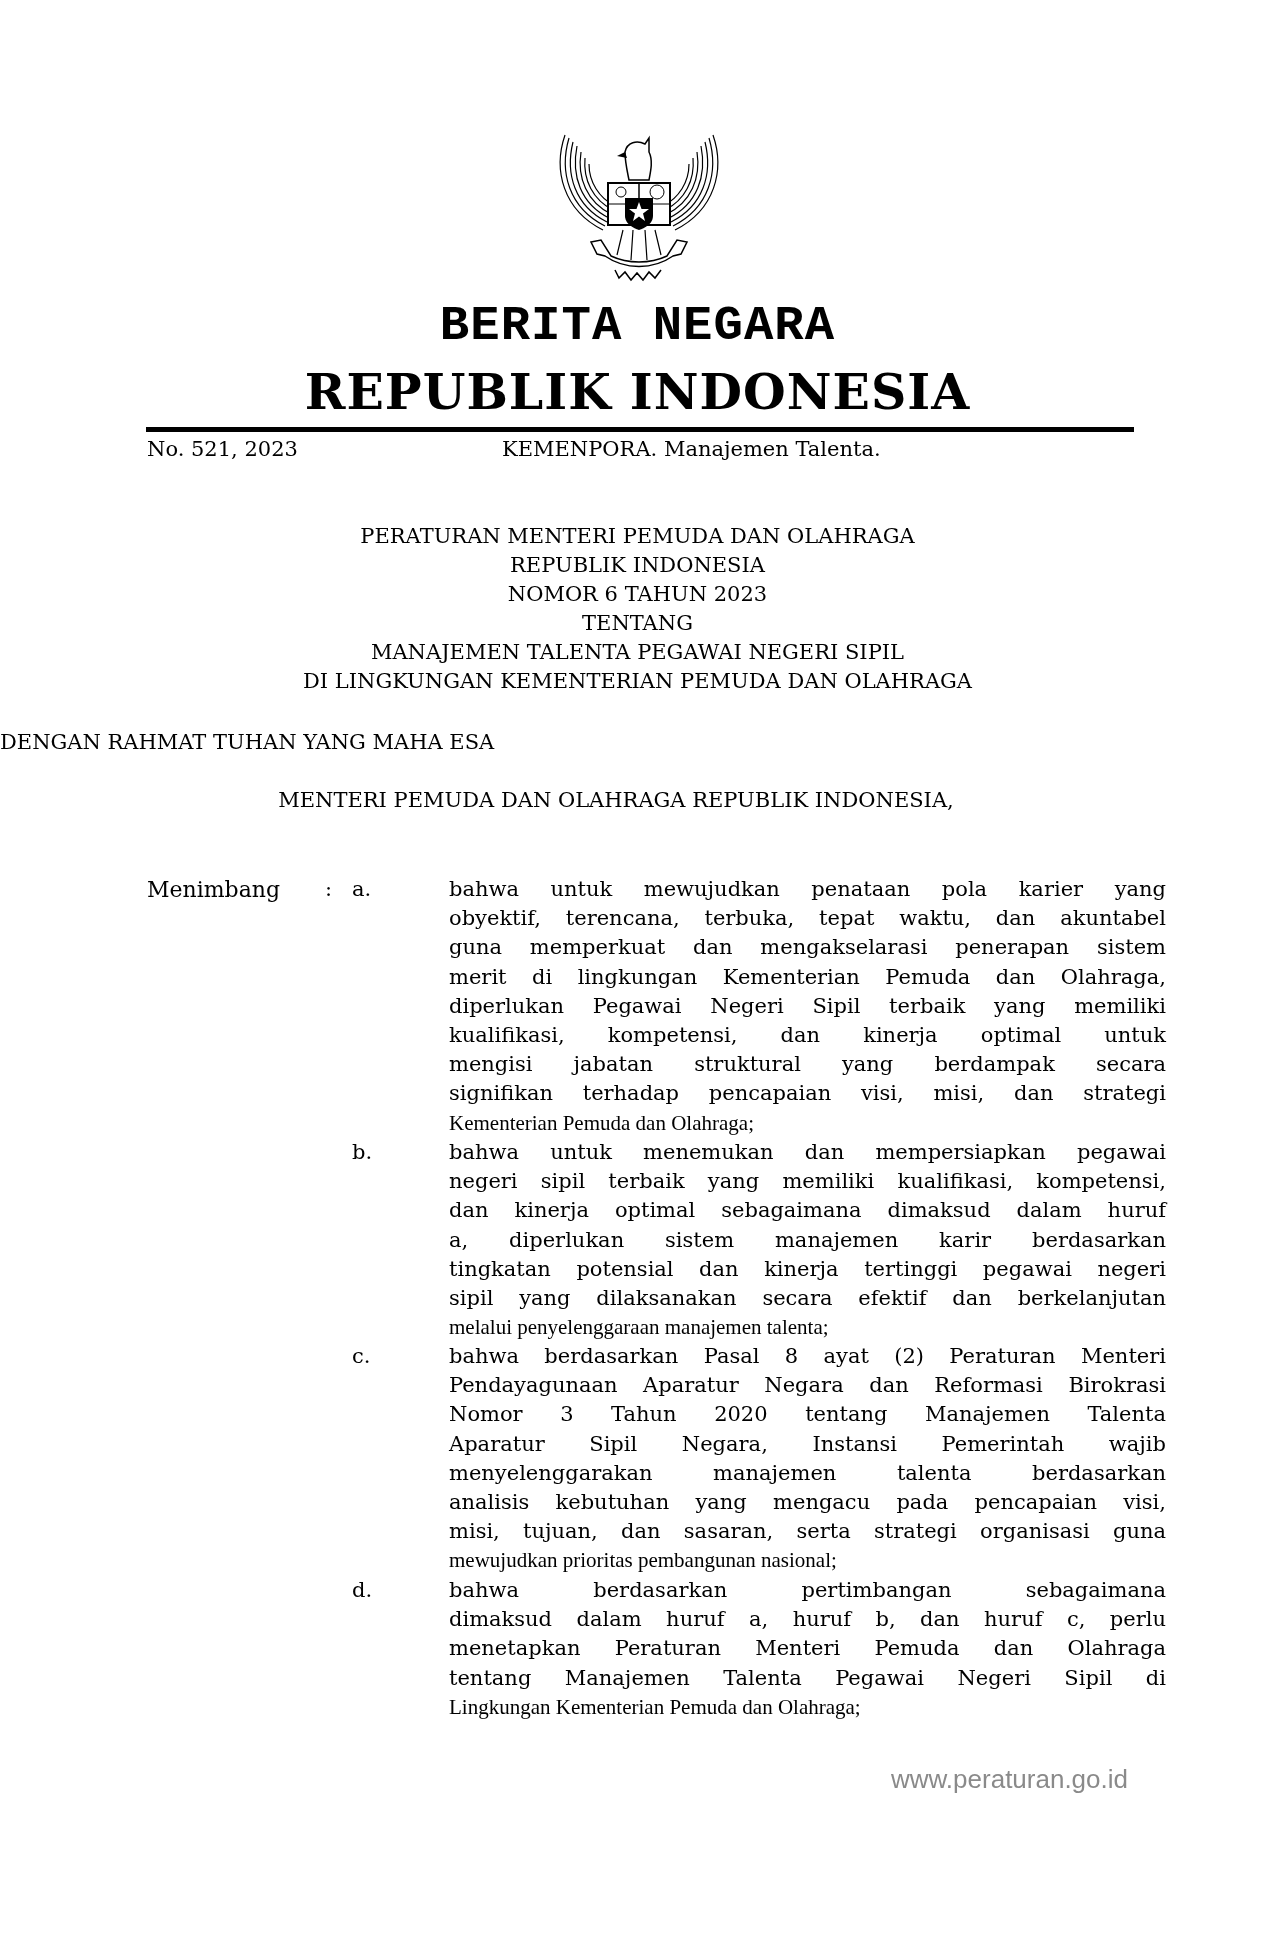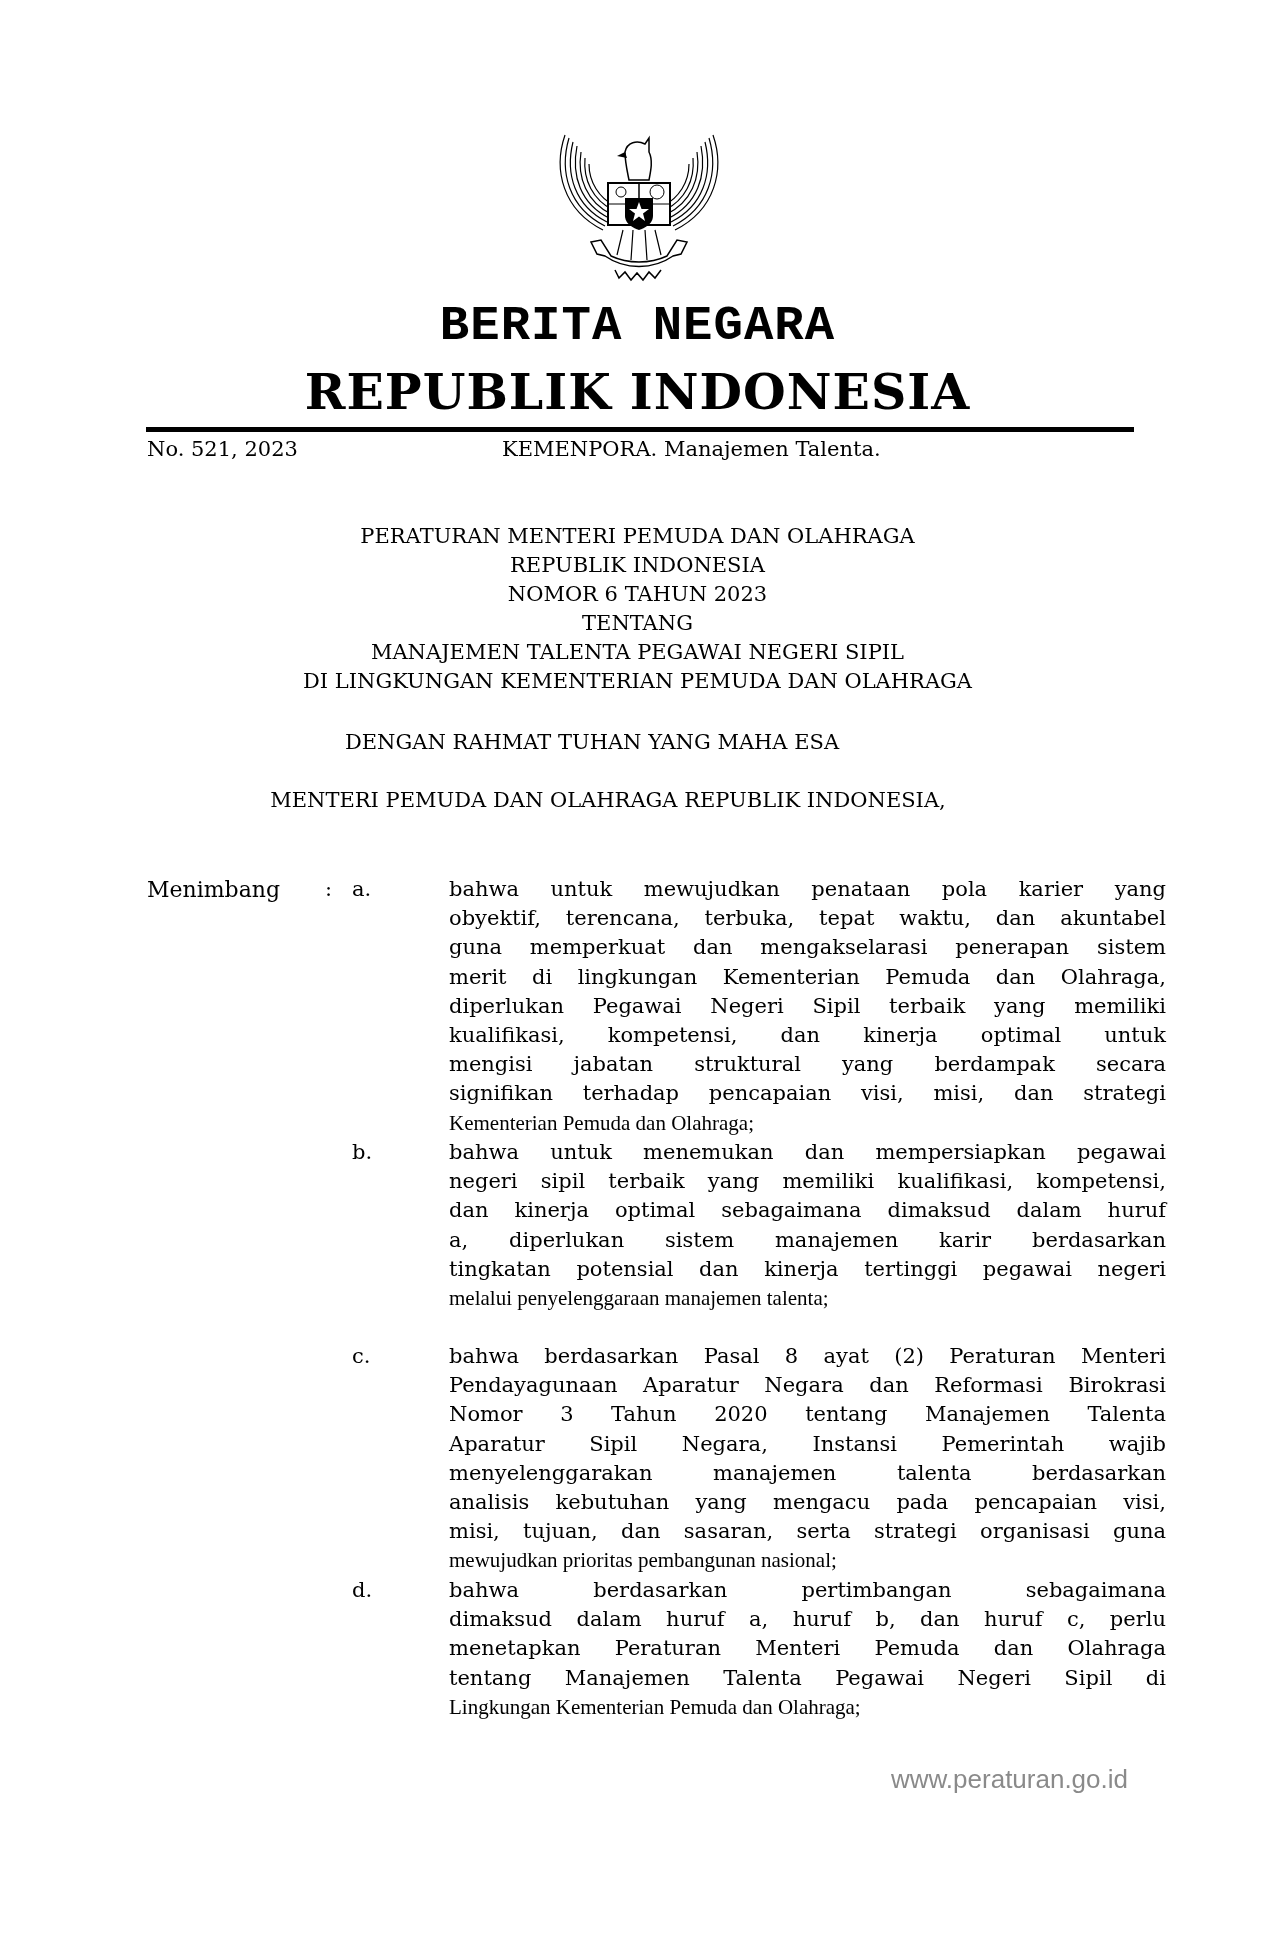--- a/index.html
+++ b/index.html
@@ -9,22 +9,22 @@
     .title { position:absolute; left:0; width:1275px; text-align:center; font-weight:bold;
       font-family:"DejaVu Serif", serif; color:#000; letter-spacing:1px; }
     .t1 { top:296px; font-size:49px; line-height:60px;font-family:Liberation Mono, monospace; }
     .t2 { top:362px; font-size:49px; line-height:60px; }
     .rule { position:absolute; left:146px; width:988px; top:427px; height:5px; background:#000; }
     .meta-no { position:absolute; left:147px; top:434px; font-size:21px; line-height:30px; }
     .meta-sub { position:absolute; left:502px; top:434px; font-size:21px; line-height:30px; }
     .heading { position:absolute; left:0; width:1275px; top:522px; text-align:center;
       font-size:21px; line-height:29px; }
     .heading div { white-space:nowrap; }
-    .rahmat { position:absolute; left:0; width:1184px; top:728px; text-align:center; font-size:21px; line-height:29px; }
-    .menteri { position:absolute; left:0; width:1216px; top:786px; text-align:center; font-size:21px; line-height:29px; }
+    .rahmat { position:absolute; left:0; width:1184px; top:728px; text-align:left; font-size:21px; line-height:29px; }
+    .menteri { position:absolute; left:8px; width:1216px; top:786px; text-align:center; font-size:21px; line-height:29px; }
     .label-menimbang { position:absolute; left:147px; top:875px; font-size:22px; line-height:29px; }
     .colon { position:absolute; left:325px; top:875px; font-size:21px; line-height:29px; }
     .item { position:absolute; left:0; width:1275px; }
     .item .letter { position:absolute; left:352px; font-size:21px; line-height:29.2px; }
     .item .para { position:absolute; left:413px; width:717px; font-size:21px; line-height:29.2px;
       text-align:justify;margin-left:36px; }
     .para .ln { display:block; text-align:justify; text-align-last:justify; white-space:nowrap; height:29.2px; }
     .para .ln.last { text-align-last:left;font-family:Liberation Serif, serif; }
     .footer-url { position:absolute; right:147px; top:1764px; font-family:Liberation Sans, sans-serif;
       font-size:26px; color:#8a8a8a; }
@@ -109,20 +109,21 @@
 </div>
 
 <div class="item" style="top:1138px;">
   <span class="letter">b.</span>
   <div class="para">
     <span class="ln">bahwa untuk menemukan dan mempersiapkan pegawai</span>
     <span class="ln">negeri sipil terbaik yang memiliki kualifikasi, kompetensi,</span>
     <span class="ln">dan kinerja optimal sebagaimana dimaksud dalam huruf</span>
     <span class="ln">a, diperlukan sistem manajemen karir berdasarkan</span>
     <span class="ln">tingkatan potensial dan kinerja tertinggi pegawai negeri</span>
+    <span class="ln">sipil yang dilaksanakan secara efektif dan berkelanjutan</span>
     <span class="ln last">melalui penyelenggaraan manajemen talenta;</span>
   </div>
 </div>
 
 <div class="item" style="top:1342px;">
   <span class="letter">c.</span>
   <div class="para">
     <span class="ln">bahwa berdasarkan Pasal 8 ayat (2) Peraturan Menteri</span>
     <span class="ln">Pendayagunaan Aparatur Negara dan Reformasi Birokrasi</span>
     <span class="ln">Nomor 3 Tahun 2020 tentang Manajemen Talenta</span>

